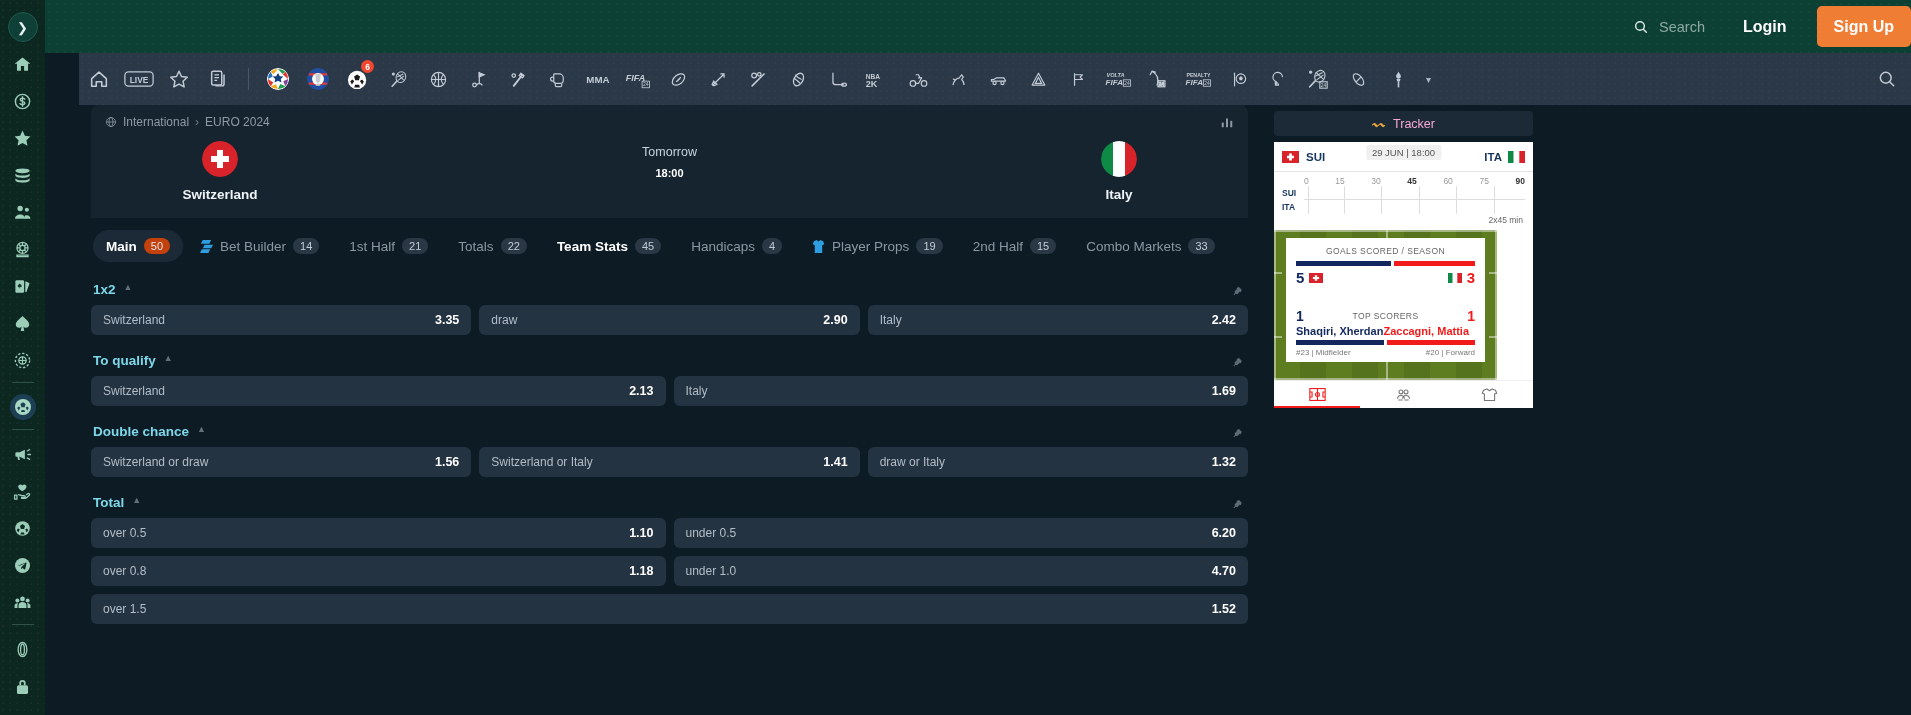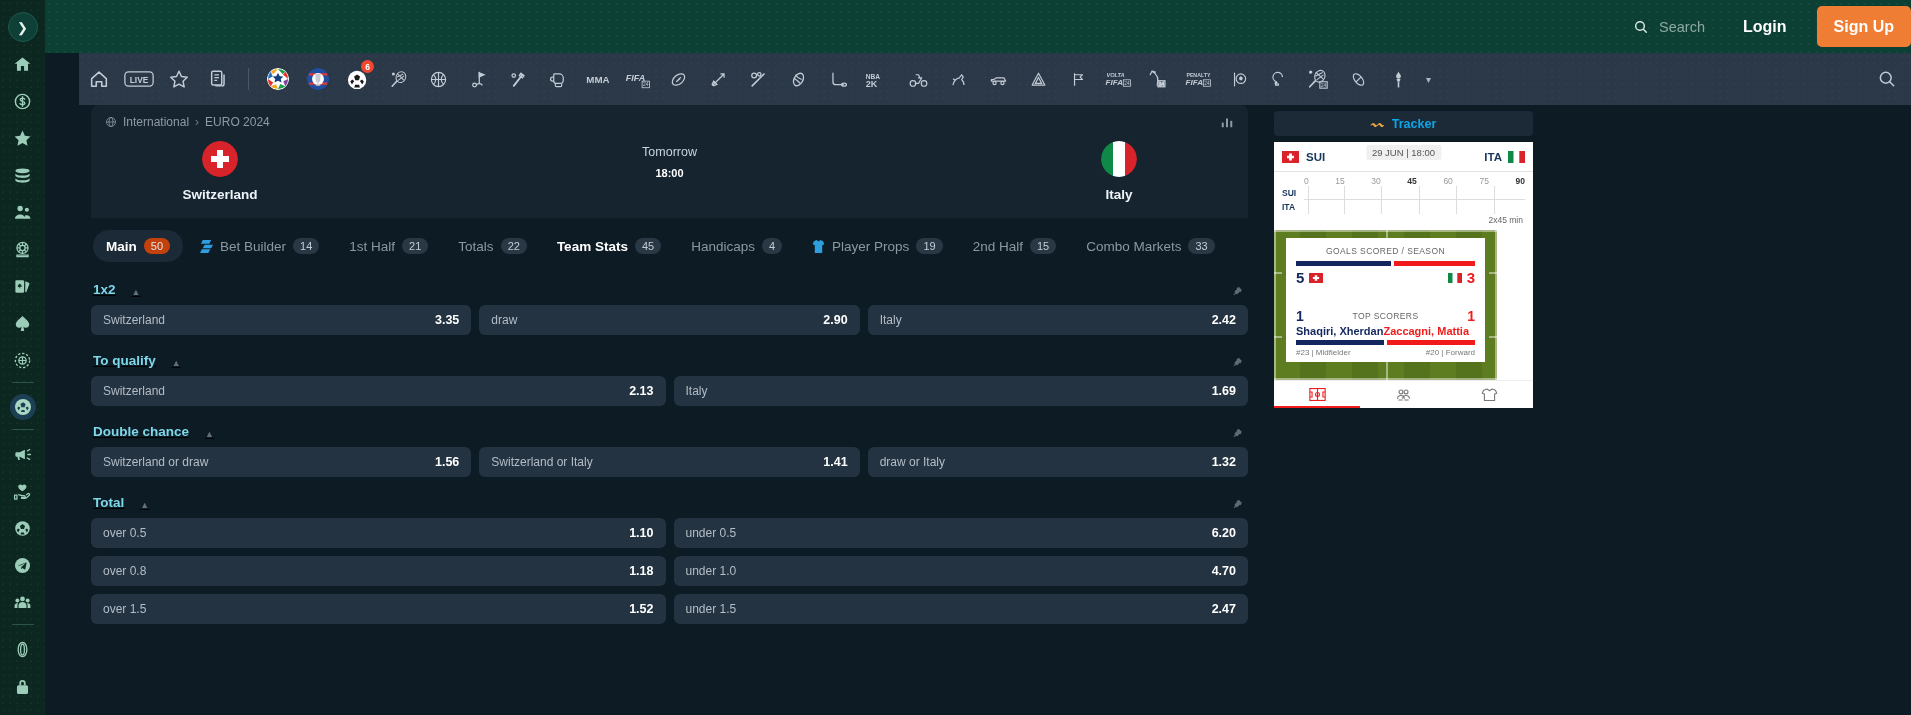--- a/index.html
+++ b/index.html
@@ -121,22 +121,22 @@
     background: #2a3845; color: #c3ccd6; font-size: 11px; font-weight: normal;
     border-radius: 9px; padding: 2px 7px; min-width: 20px; text-align:center;
   }
   .tab.active .cnt { background: #c2410c; color: #dfe6ec; }
   .tab-ic { color: #2f9ee0; display:flex; }
   .tab-ic svg { width: 13px; height: 15px; }
 
   
   .markets { margin: 0 12px; }
   .mkt-head {
-    display: flex; align-items: flex-end; gap: 16px;
-    padding: 10px 2px 8px; position: relative; text-decoration: underline;
+    display: flex; align-items: flex-start; gap: 8px;
+    padding: 10px 2px 8px; position: relative;
   }
   .mkt-title { color: #7fd8ea; font-size: 13.5px; font-weight: bold; }
   .mkt-caret { color: #63707c; font-size: 9px; }
   .pin { position: absolute; right: 4px; top: 12px; color: #5e6b77; cursor: pointer; }
   .pin svg { width: 12px; height: 12px; }
   .mkt-row { display: flex; gap: 8px; margin-bottom: 8px; }
   .odd {
     flex: 1; background: #243341; border-radius: 6px;
     height: 30px; display: flex; align-items: center; justify-content: space-between;
     padding: 0 12px; cursor: pointer;
@@ -149,21 +149,21 @@
     position: absolute; left: 1260px; top: 105px; width: 651px; height: 610px;
     background: #0d1b24;
   }
   .tracker-btn {
     margin: 6px 14px 0 0; margin-left: 14px; height: 25px;
     background: #1b2a36; border-radius: 4px;
     display: flex; align-items: center; justify-content: center; gap: 8px;
     cursor: pointer; width: 259px;
   }
   .tracker-btn .tk-ic { color: #e8a33d; font-size: 13px; }
-  .tracker-btn .tk-lb { color: #0ea5e9; font-size: 12.5px; font-weight: bold; }
+  .tracker-btn .tk-lb { color: #f9a8d4; font-size: 12.5px; font-weight: normal; }
 
   .tk-widget { margin-left: 2px; width: 259px; margin-top: 6px; margin-left:14px; background: #fff; }
   .tk-header {
     background: #fff; display: flex; align-items: center; height: 30px; padding: 0 8px;
     position: relative; border-bottom: 1px solid #e3e3e3;
   }
   .tk-team { display: flex; align-items: center; gap: 7px; }
   .tk-flag { width: 17px; height: 12px; display: block; }
   .tk-abbr { font-size: 11.5px; font-weight: bold; color: #17365d; }
   .tk-kick {
@@ -783,24 +783,20 @@
       <div class="odd">
           <span class="lbl">under 1.0</span>
           <span class="val">4.70</span>
         </div>
     </div>
     <div class="mkt-row">
       <div class="odd">
           <span class="lbl">over 1.5</span>
           <span class="val">1.52</span>
         </div>
-      <div class="odd">
-          <span class="lbl">under 1.5</span>
-          <span class="val">2.47</span>
-        </div>
     </div>
 
   </div>
 </div>
 
 <div id="right-panel">
   <div class="tracker-btn">
     <span class="tk-ic">〰</span>
     <span class="tk-lb">Tracker</span>
   </div>

